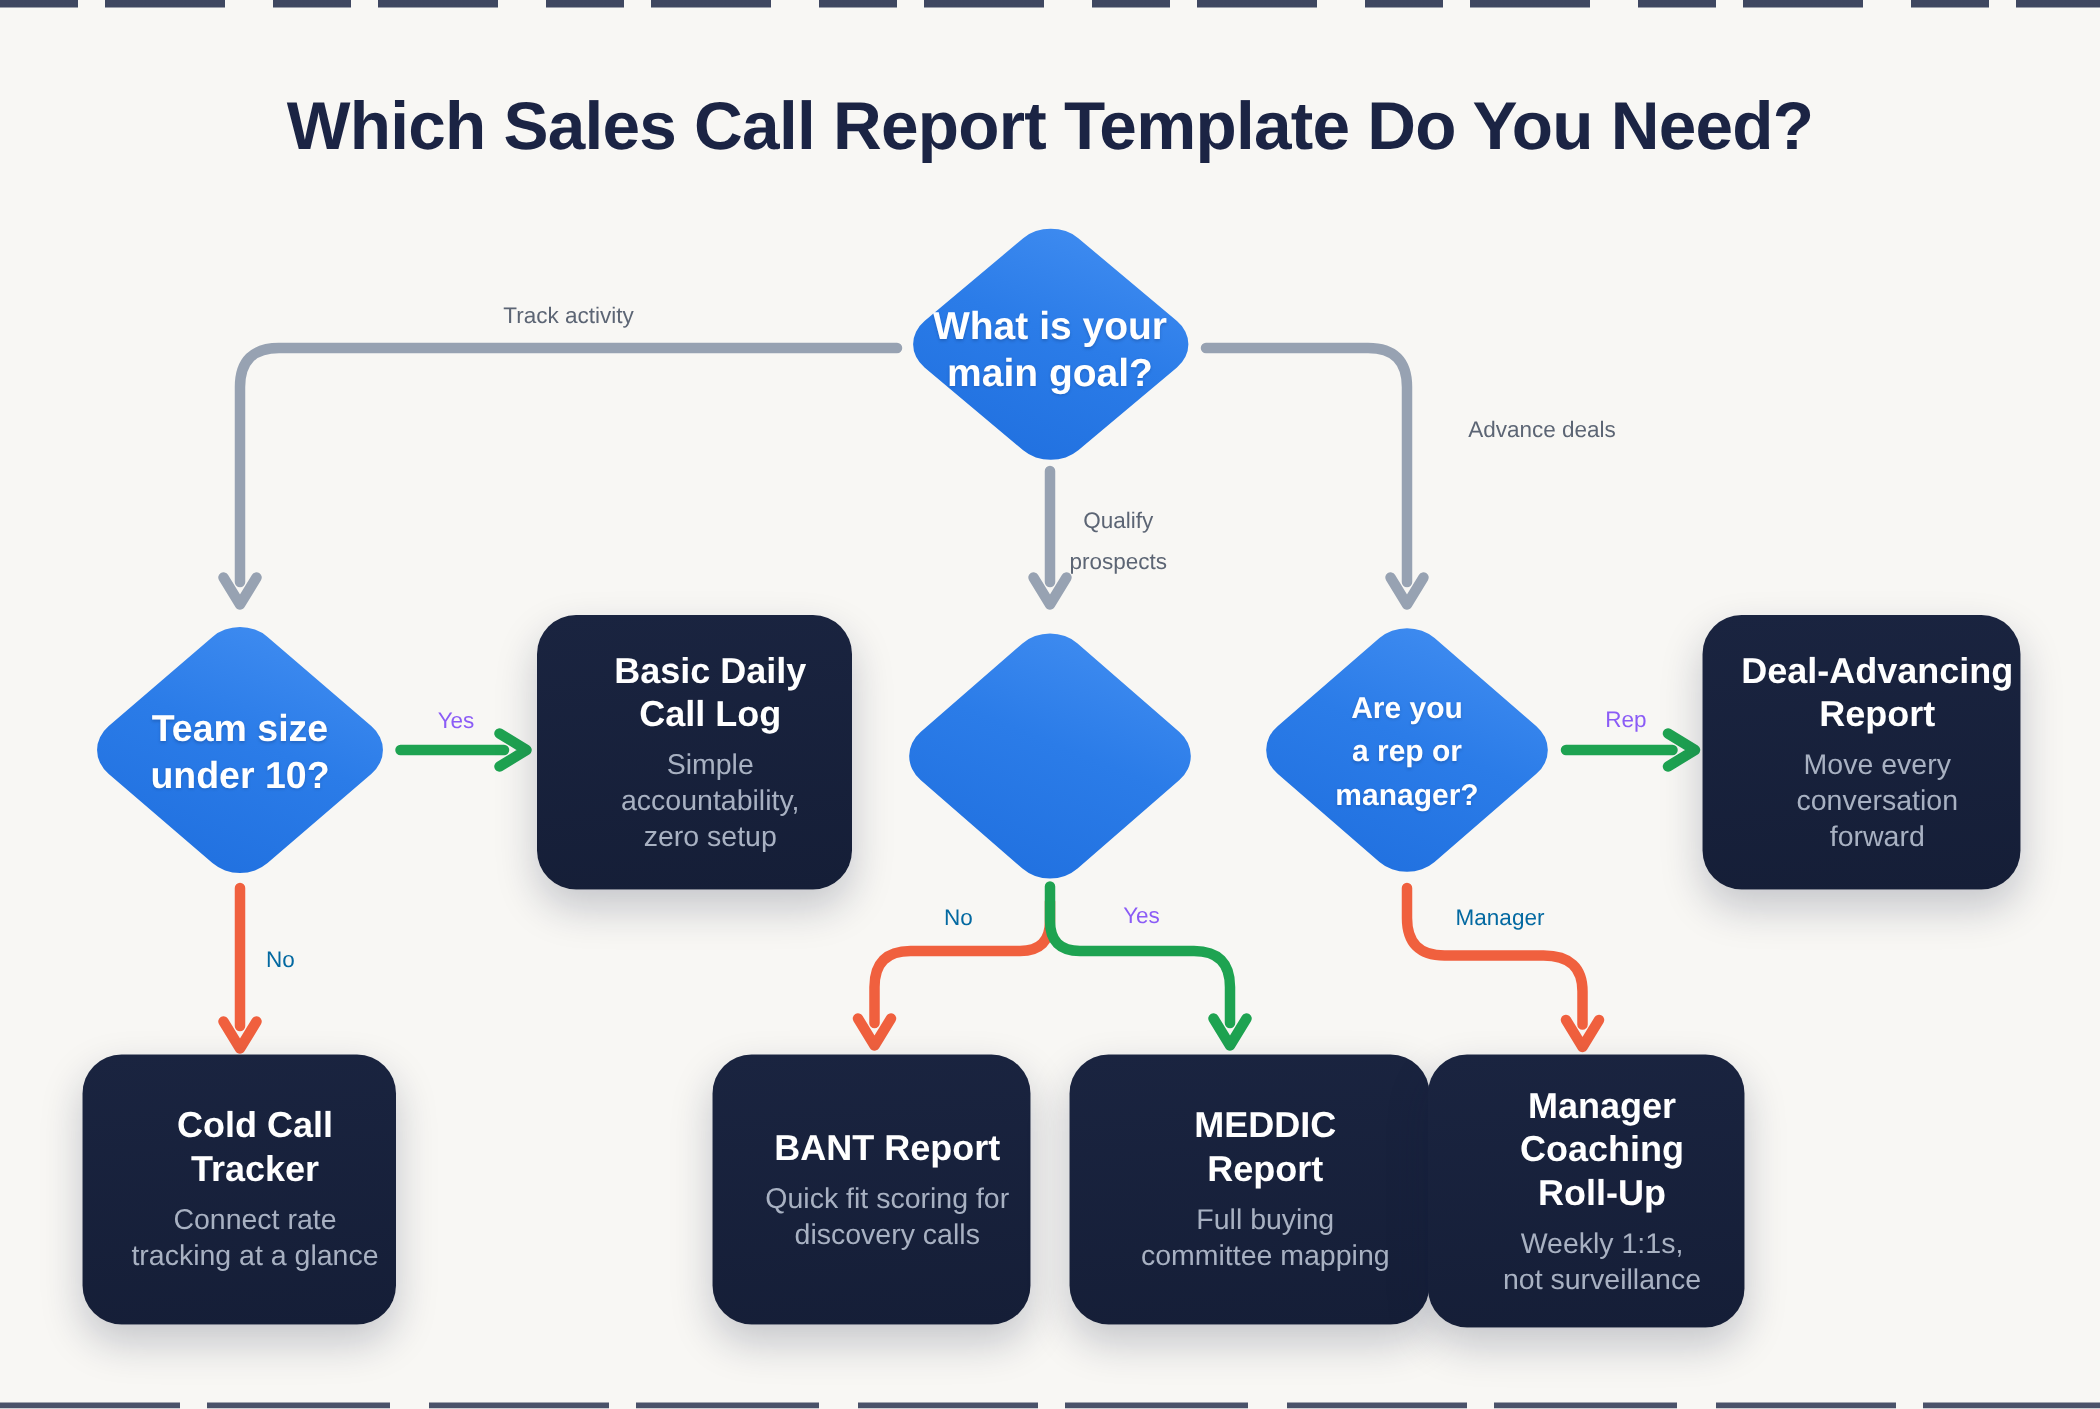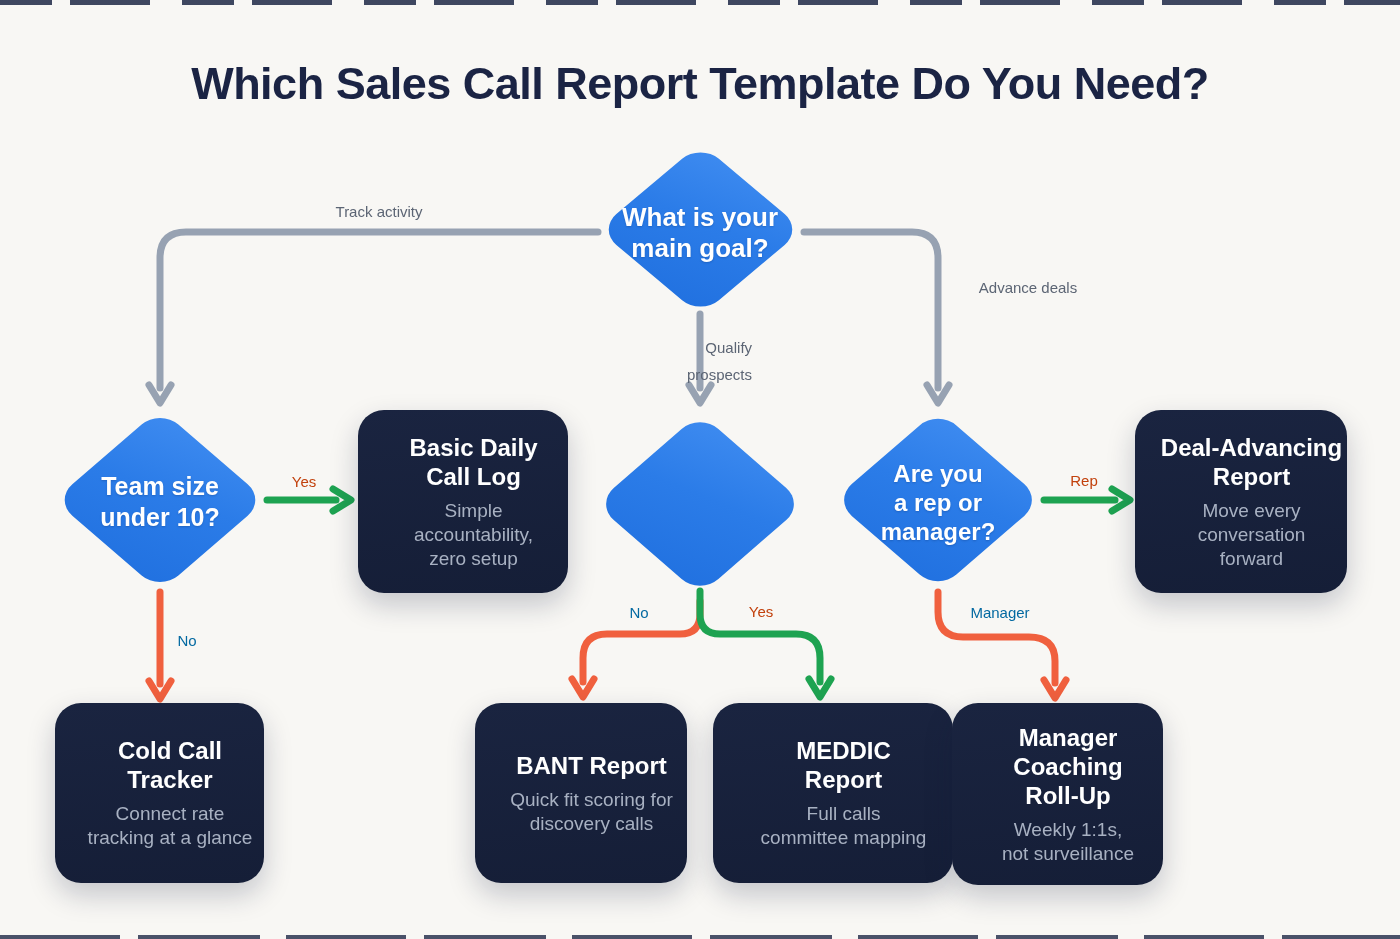--- a/index.html
+++ b/index.html
@@ -62,21 +62,21 @@
     text-align: center;
     color: #ffffff;
     font-weight: 700;
     z-index: 3;
     text-shadow: 0 1px 2px rgba(10,40,90,.25);
   }
   .diamond-label .ln { display: block; white-space: nowrap; }
   .dl-main   { left:700px; top:233px; font-size:26px; line-height:31px; }
   .dl-team   { left:160px; top:502px; font-size:25px; line-height:31px; }
   .dl-deal   { left:700px; top:507px; font-size:25px; line-height:31px; }
-  .dl-repmgr { left:938px; top:502px; font-size:24px; line-height:29px; }
+  .dl-repmgr { left:938px; top:502px; font-size:20px; line-height:29px; }
   
   .outcome {
     position: absolute;
     background: linear-gradient(175deg, #1a2440 0%, #151e37 100%);
     border-radius: 26px;
     display: flex;
     flex-direction: column;
     align-items: center;
     justify-content: center;
     text-align: center;
@@ -96,24 +96,24 @@
   
   .edge-label {
     position: absolute;
     transform: translate(-50%,-50%);
     font-size: 15px;
     white-space: nowrap;
     z-index: 3;
   }
   .edge-label .ln { display:block; white-space:nowrap; }
   .lbl-gray  { color:#5c6574; font-weight:400; }
-  .lbl-green { color:#c2410c; font-weight:500; }
+  .lbl-green { color:#8b5cf6; font-weight:500; }
   .lbl-red   { color:#0369a1; font-weight:500; }
   .el-track    { left:379px;  top:211px; }
-  .el-qualify  { left:687px;  top:361px; transform: translate(0,-50%); text-align:right; line-height:27px; }
+  .el-qualify  { left:713px;  top:361px; transform: translate(0,-50%); text-align:center; line-height:27px; }
   .el-advance  { left:1028px; top:287px; }
   .el-yes-left { left:304px;  top:481px; }
   .el-no-left  { left:187px;  top:640px; }
   .el-no-mid   { left:639px;  top:612px; }
   .el-yes-mid  { left:761px;  top:611px; }
   .el-rep      { left:1084px; top:480px; }
   .el-manager  { left:1000px; top:612px; }
 </style>
 </head>
 <body>
@@ -222,21 +222,21 @@
       <span class="ln">tracking at a glance</span>
     </div>
   </div>
 
   <div class="outcome b-meddic">
     <div class="o-title">
       <span class="ln">MEDDIC</span>
       <span class="ln">Report</span>
     </div>
     <div class="o-sub">
-      <span class="ln">Full calls</span>
+      <span class="ln">Full buying</span>
       <span class="ln">committee mapping</span>
     </div>
   </div>
 
   <div class="outcome b-mgr">
     <div class="o-title">
       <span class="ln">Manager</span>
       <span class="ln">Coaching</span>
       <span class="ln">Roll-Up</span>
     </div>

